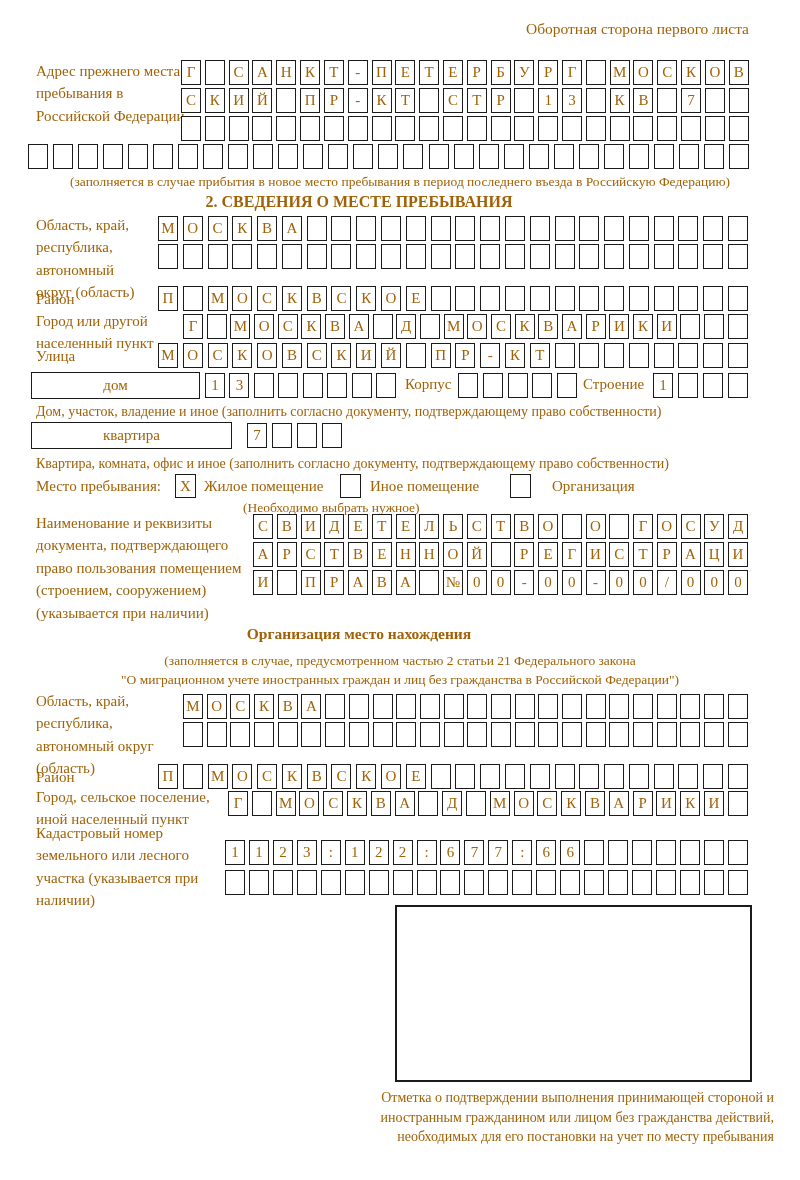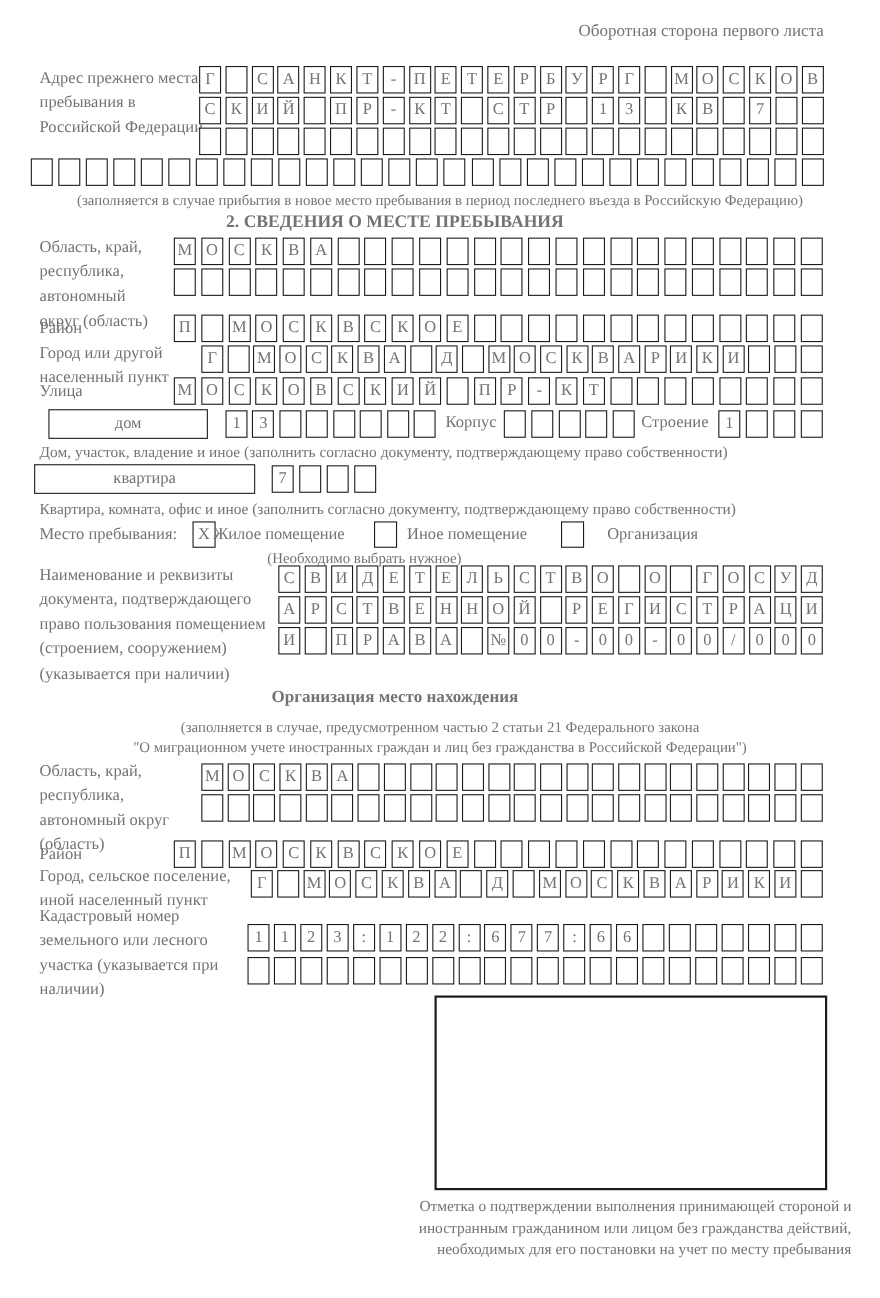--- a/index.html
+++ b/index.html
@@ -1,18 +1,18 @@
 <!DOCTYPE html>
 <html><head>
 <meta charset="utf-8">
 <style>
   html,body{margin:0;padding:0;background:#888;}
   .page{
     position:relative;width:800px;height:1180px;background:#ffffff;
-    font-family:"Liberation Serif","DejaVu Serif",serif;color:#737373;
+    font-family:"Liberation Serif","DejaVu Serif",serif;color:#a16207;
     margin:0 auto;overflow:hidden;
   }
   .hdr-right{position:absolute;top:20px;right:51px;font-size:15.5px;}
   .lbl{position:absolute;font-size:15px;line-height:22.4px;}
   .note{position:absolute;font-size:13.5px;}
   .note-center{position:absolute;left:0;width:800px;text-align:center;font-size:13.5px;}
   .sec-title{position:absolute;left:0;width:718px;text-align:center;font-size:16px;font-weight:bold;}
   .cellrow{
     position:absolute;display:flex;justify-content:space-between;height:25px;
   }
@@ -285,21 +285,21 @@
       <div class="cell"></div>
       <div class="cell"></div>
       <div class="cell"></div>
       <div class="cell"></div>
       <div class="cell"></div>
       <div class="cell"></div>
       <div class="cell"></div>
       <div class="cell"></div>
     </div>
 
-  <div class="wbox" style="left:44px;top:372px;width:145px">дом</div>
+  <div class="wbox" style="left:31px;top:372px;width:169px">дом</div>
   <div class="cellrow" style="left:205px;top:373px;width:191px">
       <div class="cell">1</div>
       <div class="cell">3</div>
       <div class="cell"></div>
       <div class="cell"></div>
       <div class="cell"></div>
       <div class="cell"></div>
       <div class="cell"></div>
       <div class="cell"></div>
     </div>
@@ -324,21 +324,21 @@
   <div class="cellrow" style="left:247px;top:423px;width:95px">
       <div class="cell">7</div>
       <div class="cell"></div>
       <div class="cell"></div>
       <div class="cell"></div>
     </div>
   <div class="note" style="left:36px;top:456px;font-size:14px">Квартира, комната, офис и иное (заполнить согласно документу, подтверждающему право собственности)</div>
 
   <div class="opt-label" style="left:36px;top:478px">Место пребывания:</div>
   <div class="chk" style="left:175px;top:474px">X</div>
-  <div class="opt-label" style="left:194px;top:478px">Жилое помещение</div>
+  <div class="opt-label" style="left:204px;top:478px">Жилое помещение</div>
   <div class="chk" style="left:340px;top:474px"></div>
   <div class="opt-label" style="left:370px;top:478px">Иное помещение</div>
   <div class="chk" style="left:510px;top:474px"></div>
   <div class="opt-label" style="left:552px;top:478px">Организация</div>
   <div class="note" style="left:243px;top:500px">(Необходимо выбрать нужное)</div>
 
   <div class="lbl" style="left:36px;top:512px;width:212px">Наименование и реквизиты документа, подтверждающего право пользования помещением (строением, сооружением) (указывается при наличии)</div>
   <div class="cellrow" style="left:253px;top:514px;width:495px">
       <div class="cell">С</div>
       <div class="cell">В</div>

